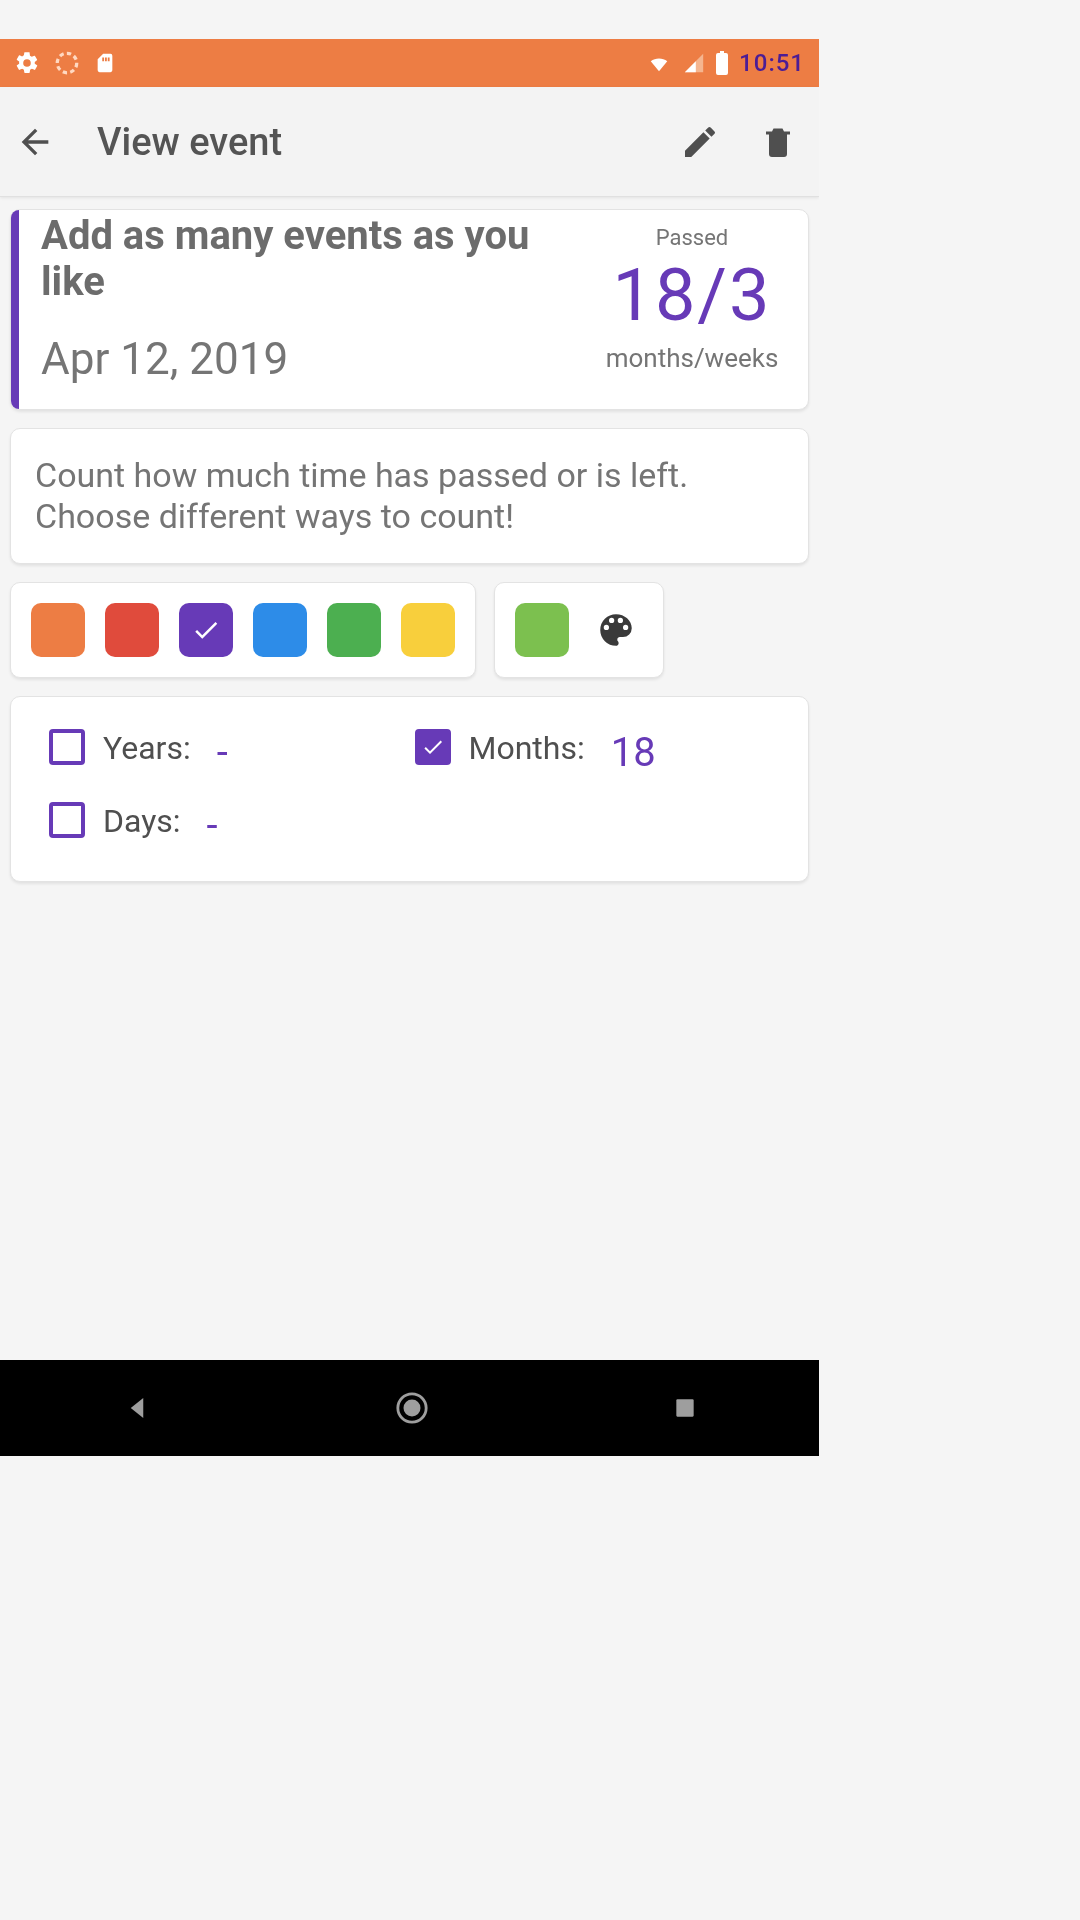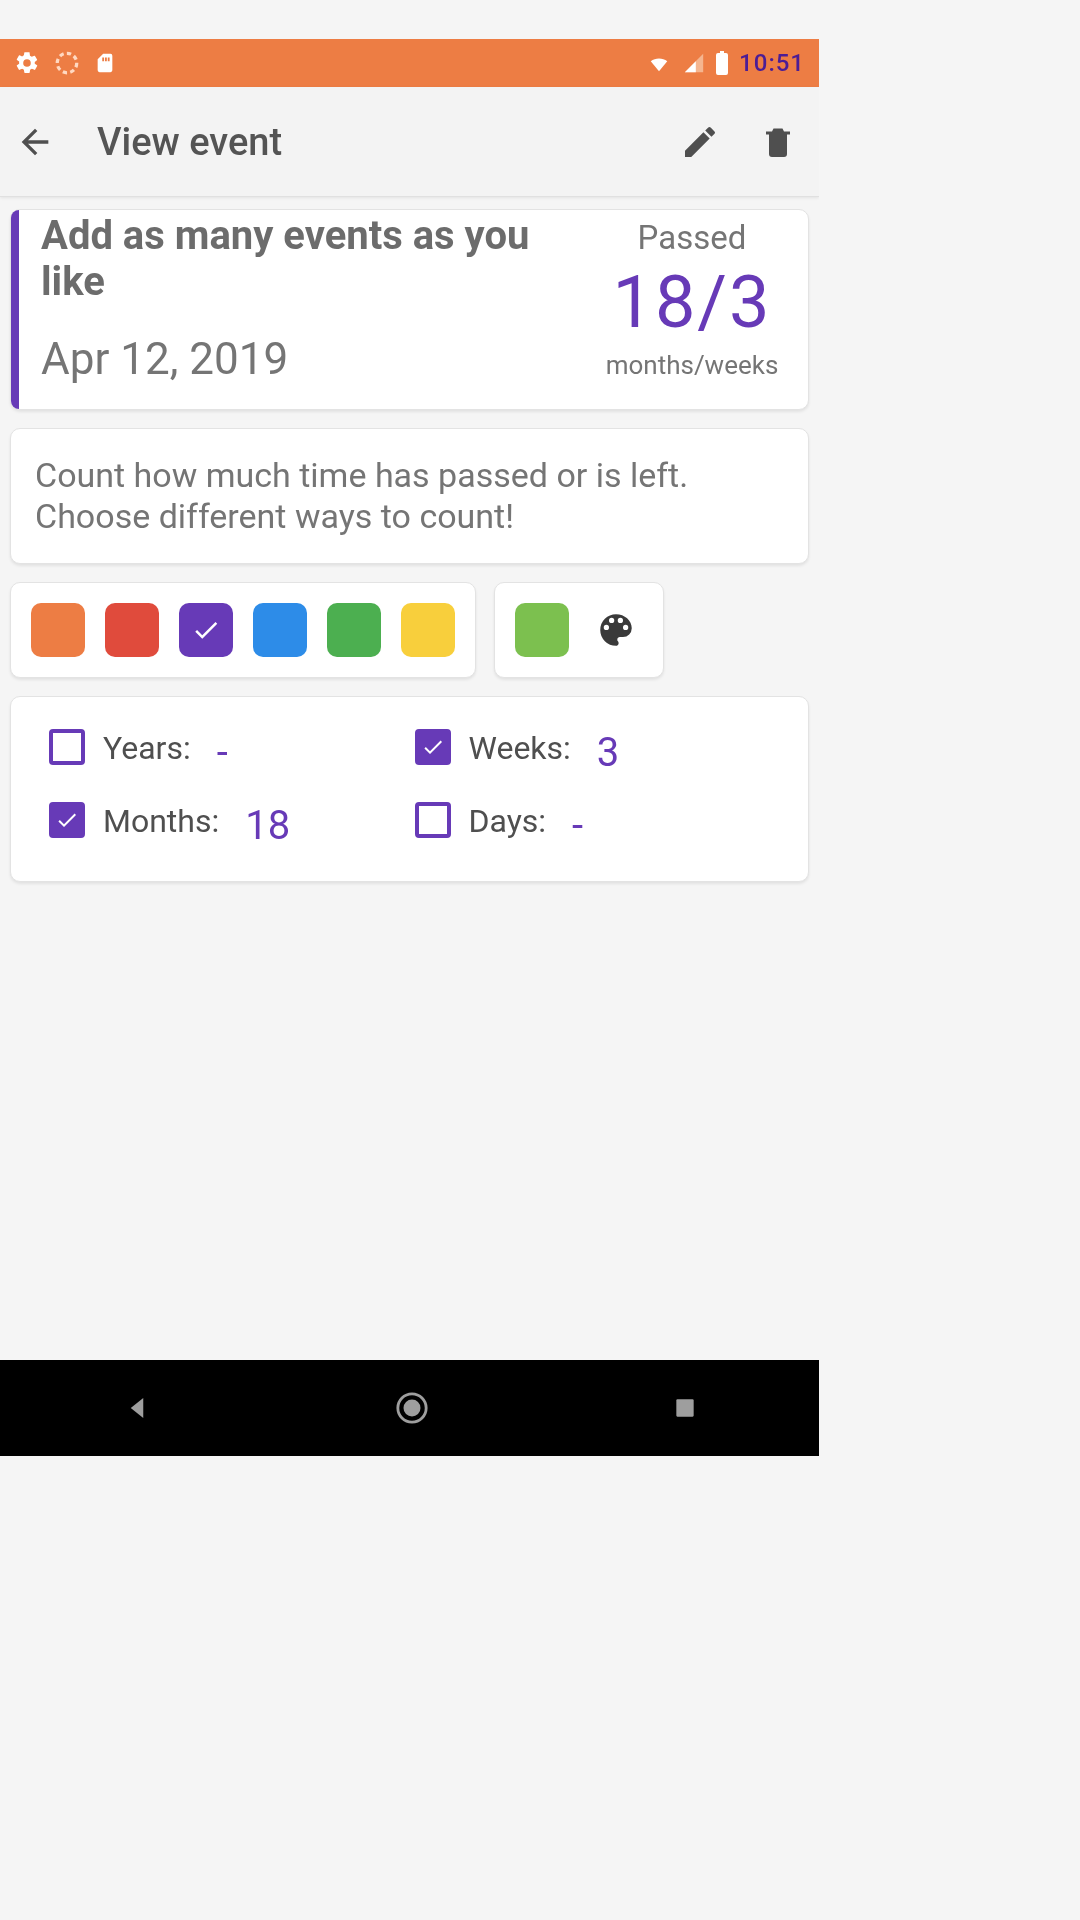--- a/index.html
+++ b/index.html
@@ -23,21 +23,21 @@
   .content { flex: 1; overflow-y: auto; padding: 12px 10px; display: flex; flex-direction: column; gap: 18px; }
 
   
   .card { background: #fff; border: 1px solid #e3e3e3; border-radius: 10px; box-shadow: 0 2px 3px rgba(0,0,0,0.08); }
   .event-card { position: relative; padding: 3px 26px 24px 30px; display: flex; }
   .event-accent { position: absolute; left: 0; top: 0; bottom: 0; width: 8px; background: #673ab7; border-top-left-radius: 10px; border-bottom-left-radius: 10px; }
   .event-left { flex: 1; padding-right: 20px; }
   .event-title { font-size: 40px; font-weight: 700; color: #6c6c6c; line-height: 1.15; }
   .event-date { font-size: 44px; color: #757575; margin-top: 28px; }
   .event-right { display: flex; flex-direction: column; align-items: center; justify-content: center; min-width: 180px; }
-  .passed-label { font-size: 33px; color: #757575; }
+  .passed-label { font-size: 22px; color: #757575; }
   .passed-value { font-size: 72px; color: #673ab7; font-weight: 400; line-height: 1.1; margin: 6px 0 8px; letter-spacing: 2px; }
   .passed-unit { font-size: 26px; color: #757575; }
 
   .desc-card { padding: 26px 24px; font-size: 34px; color: #757575; line-height: 1.2; }
 
   
   .color-row { display: flex; gap: 18px; }
   .color-group, .color-custom { background: #fff; border: 1px solid #e3e3e3; border-radius: 10px; padding: 20px; display: flex; gap: 20px; box-shadow: 0 2px 3px rgba(0,0,0,0.08); }
   .swatch { width: 54px; height: 54px; border-radius: 10px; cursor: pointer; display: flex; align-items: center; justify-content: center; }
   .swatch svg { display: none; }
@@ -170,29 +170,20 @@
       </span>
       <span>Years:</span>
       <span class="unit-value">-</span>
     </div>
     <div class="unit-item">
       <span class="checkbox checked">
         <svg width="24" height="24" viewBox="0 0 24 24" fill="#fff">
             <path d="M9 16.17l-4.17-4.17L3.41 13.41 9 19l12-12-1.41-1.41z"></path>
           </svg>
       </span>
-      <span>Weeks:</span>
-      <span class="unit-value">3</span>
-    </div>
-    <div class="unit-item">
-      <span class="checkbox checked">
-        <svg width="24" height="24" viewBox="0 0 24 24" fill="#fff">
-            <path d="M9 16.17l-4.17-4.17L3.41 13.41 9 19l12-12-1.41-1.41z"></path>
-          </svg>
-      </span>
       <span>Months:</span>
       <span class="unit-value">18</span>
     </div>
     <div class="unit-item">
       <span class="checkbox">
         <svg width="24" height="24" viewBox="0 0 24 24" fill="#fff">
             <path d="M9 16.17l-4.17-4.17L3.41 13.41 9 19l12-12-1.41-1.41z"></path>
           </svg>
       </span>
       <span>Days:</span>

